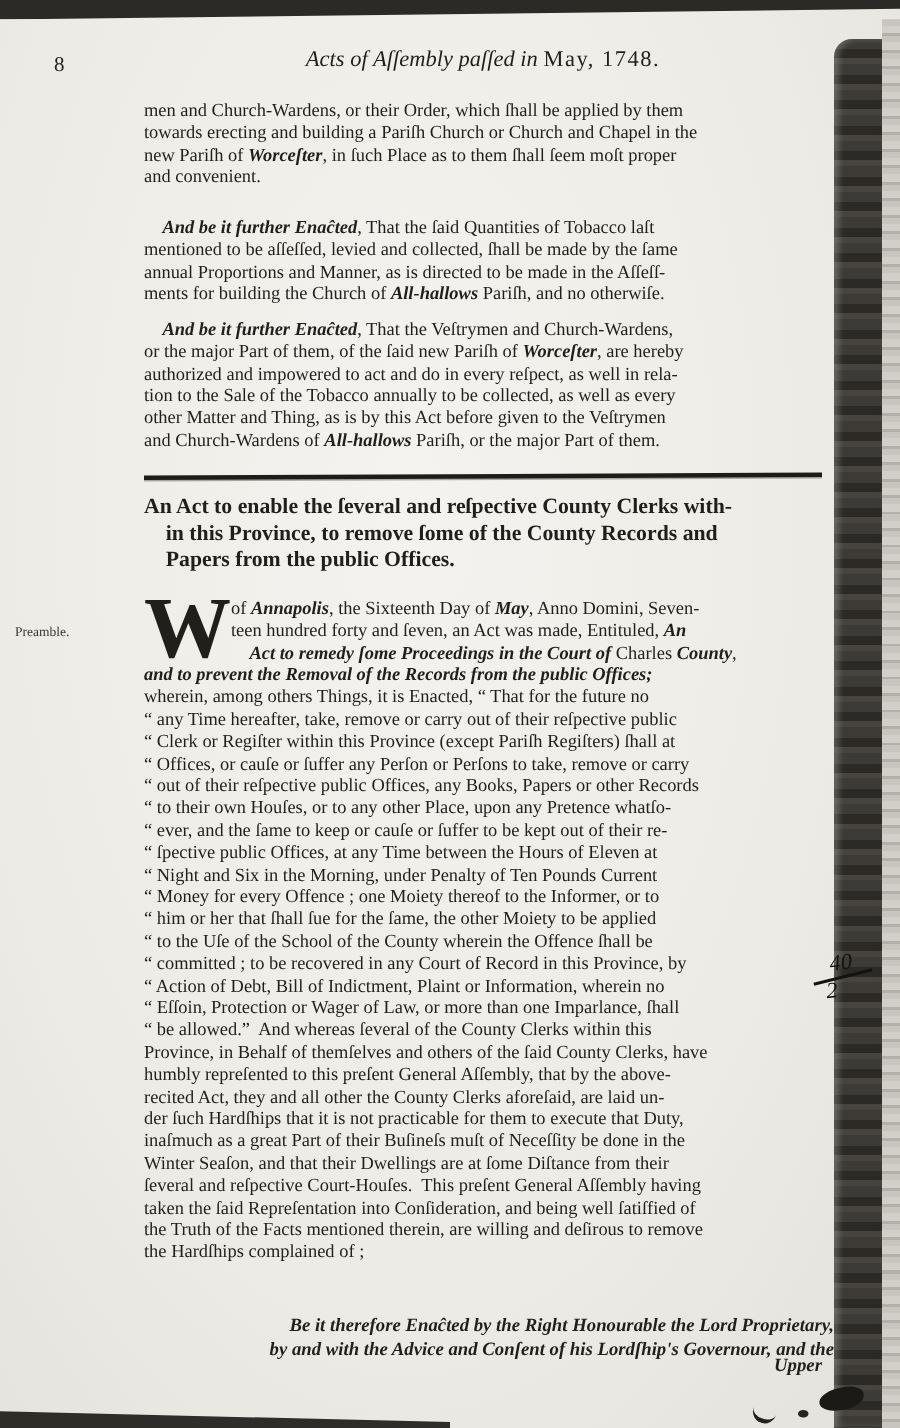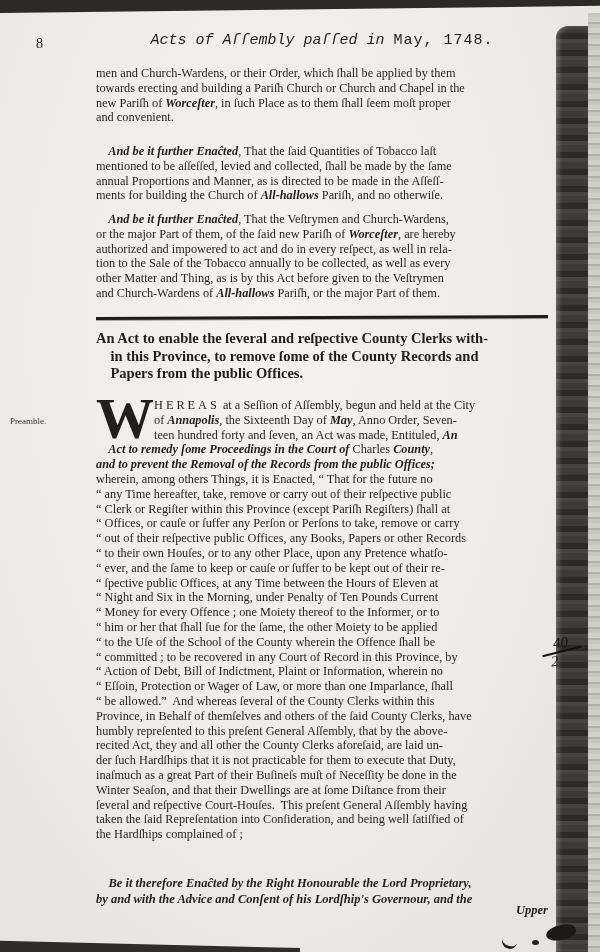--- a/index.html
+++ b/index.html
@@ -15,37 +15,37 @@
   .right-band{position:absolute;left:556px;top:26px;width:32px;height:926px;
     border-top-left-radius:12px;
     background:repeating-linear-gradient(180deg,#3d3b37 0 7px,#2c2a26 7px 13px,#474440 13px 17px);
     box-shadow:inset 3px 0 4px rgba(240,238,232,.25);}
   .right-strip{position:absolute;left:588px;top:13px;width:12px;height:939px;
     background:repeating-linear-gradient(0deg,#c8c5be 0 4px,#b3b0a8 4px 6px,#d2cfc8 6px 11px);}
   .bottom-wedge{position:absolute;left:0;top:938px;width:300px;height:14px;background:#2e2d29;
     clip-path:polygon(0 20%,100% 72%,100% 100%,0 100%);}
   
   .page-number{position:absolute;left:36px;top:36px;font-size:14px;}
-  .running-head{position:absolute;left:96px;top:32px;width:452px;text-align:center;font-size:15px;font-family:Liberation Mono, monospace;}
+  .running-head{position:absolute;left:96px;top:32px;width:452px;text-align:center;font-size:15px;}
   .running-head .it{font-style:italic;}
   .running-head .yr{letter-spacing:1px;}
   
   .textcol{position:absolute;left:96px;width:460px;}
   .body-lines .tline{white-space:pre;font-size:12.3px;line-height:14.8px;}
   .p1{top:66px;} .p2{top:144px;} .p3{top:212px;}
   .section-rule{position:absolute;left:96px;top:316px;width:452px;height:3px;background:#1d1c19;
     transform:rotate(-.25deg);box-shadow:0 1px 0 rgba(29,28,25,.35);}
   .act-title .tline{white-space:pre;font-size:14.5px;line-height:17.5px;font-weight:bold;}
   .act-title{top:330px;}
   .preamble-note{position:absolute;left:10px;top:416px;font-size:9px;color:#3a3935;}
   .whereas{top:398px;}
   .dropcap{float:left;width:52px;height:44px;margin-right:6px;
     font-size:58px;line-height:42px;font-weight:bold;text-align:center;}
   .enacting{top:876px;}
-  .enacting .tline{white-space:pre;font-size:12.5px;line-height:15.5px;}
+  .enacting .tline{white-space:pre;font-size:12.5px;line-height:15.5px;text-align:right;}
   .catchword{position:absolute;left:96px;top:903px;width:452px;text-align:right;
     font-style:italic;font-weight:bold;font-size:12.5px;}
   .seg-bi{font-style:italic;font-weight:bold;}
   .seg-sp{letter-spacing:3px;}
   
   .handwriting{position:absolute;left:538px;top:636px;width:54px;color:#14130f;
     font-style:italic;font-size:15px;transform:rotate(-6deg);z-index:5;line-height:13px;}
   .hw-top{display:block;margin-left:16px;}
   .hw-line{display:block;width:40px;height:2px;background:#14130f;transform:rotate(-8deg);margin:1px 0 2px 4px;}
   .hw-bottom{display:block;margin-left:12px;}
@@ -97,22 +97,21 @@
       <div class="tline">An Act to enable the ſeveral and reſpective County Clerks with-</div>
       <div class="tline">  in this Province, to remove ſome of the County Records and</div>
       <div class="tline">  Papers from the public Offices.</div>
     </div>
 
   <div class="preamble-note">Preamble.</div>
 
   <div class="textcol whereas">
     <div class="dropcap">W</div>
     <div class="body-lines">
-        <div class="tline"><span class="seg-sp">HEREAS</span><span> at a Seſſion of Aſſembly, begun and held at the City</span></div>
-        <div class="tline"><span>of </span><span class="seg-bi">Annapolis</span><span>, the Sixteenth Day of </span><span class="seg-bi">May</span><span>, Anno Order, Seven-</span></div>
+        <div class="tline"><span>of </span><span class="seg-bi">Annapolis</span><span>, the Sixteenth Day of </span><span class="seg-bi">May</span><span>, Anno Domini, Seven-</span></div>
         <div class="tline"><span>teen hundred forty and ſeven, an Act was made, Entituled, </span><span class="seg-bi">An</span></div>
         <div class="tline"><span>  </span><span class="seg-bi">Act to remedy ſome Proceedings in the Court of</span><span> Charles </span><span class="seg-bi">County</span><span>,</span></div>
         <div class="tline"><span class="seg-bi">and to prevent the Removal of the Records from the public Offices;</span></div>
         <div class="tline">wherein, among others Things, it is Enacted, “ That for the future no</div>
         <div class="tline">“ any Time hereafter, take, remove or carry out of their reſpective public</div>
         <div class="tline">“ Clerk or Regiſter within this Province (except Pariſh Regiſters) ſhall at</div>
         <div class="tline">“ Offices, or cauſe or ſuffer any Perſon or Perſons to take, remove or carry</div>
         <div class="tline">“ out of their reſpective public Offices, any Books, Papers or other Records</div>
         <div class="tline">“ to their own Houſes, or to any other Place, upon any Pretence whatſo-</div>
         <div class="tline">“ ever, and the ſame to keep or cauſe or ſuffer to be kept out of their re-</div>
@@ -126,20 +125,21 @@
         <div class="tline">“ Eſſoin, Protection or Wager of Law, or more than one Imparlance, ſhall</div>
         <div class="tline">“ be allowed.”  And whereas ſeveral of the County Clerks within this</div>
         <div class="tline">Province, in Behalf of themſelves and others of the ſaid County Clerks, have</div>
         <div class="tline">humbly repreſented to this preſent General Aſſembly, that by the above-</div>
         <div class="tline">recited Act, they and all other the County Clerks aforeſaid, are laid un-</div>
         <div class="tline">der ſuch Hardſhips that it is not practicable for them to execute that Duty,</div>
         <div class="tline">inaſmuch as a great Part of their Buſineſs muſt of Neceſſity be done in the</div>
         <div class="tline">Winter Seaſon, and that their Dwellings are at ſome Diſtance from their</div>
         <div class="tline">ſeveral and reſpective Court-Houſes.  This preſent General Aſſembly having</div>
         <div class="tline">taken the ſaid Repreſentation into Conſideration, and being well ſatiſfied of</div>
+        <div class="tline">the Truth of the Facts mentioned therein, are willing and deſirous to remove</div>
         <div class="tline">the Hardſhips complained of ;</div>
       </div>
   </div>
 
   <div class="textcol enacting">
       <div class="tline"><span>  </span><span class="seg-bi">Be it therefore Enaĉted by the Right Honourable the Lord Proprietary,</span></div>
       <div class="tline"><span class="seg-bi">by and with the Advice and Conſent of his Lordſhip's Governour, and the</span></div>
     </div>
 
   <div class="catchword">Upper</div>

